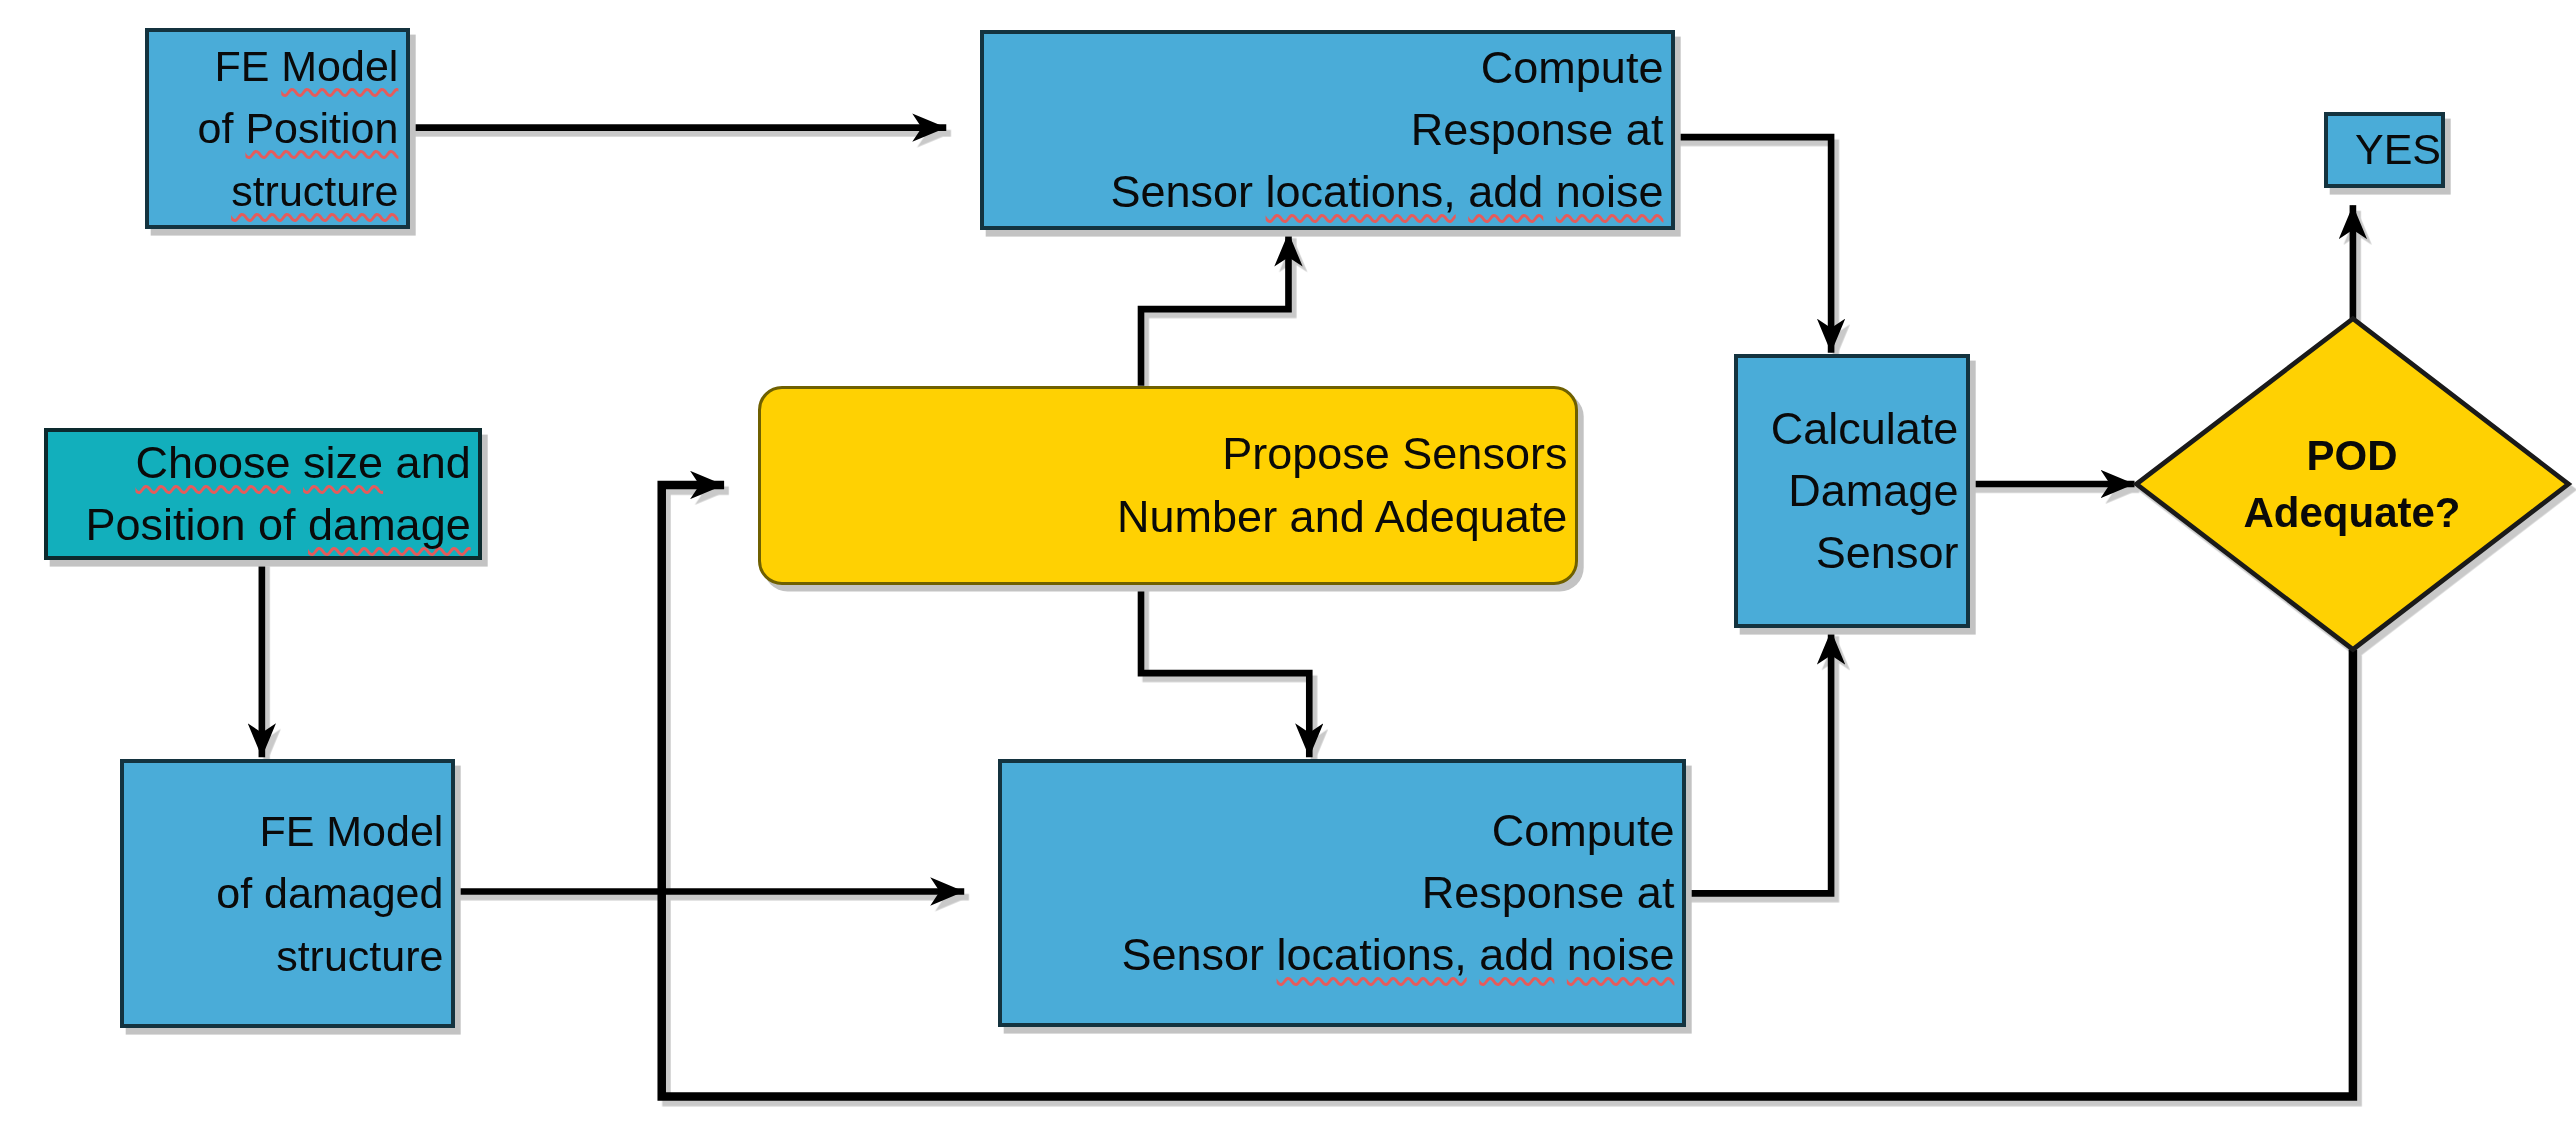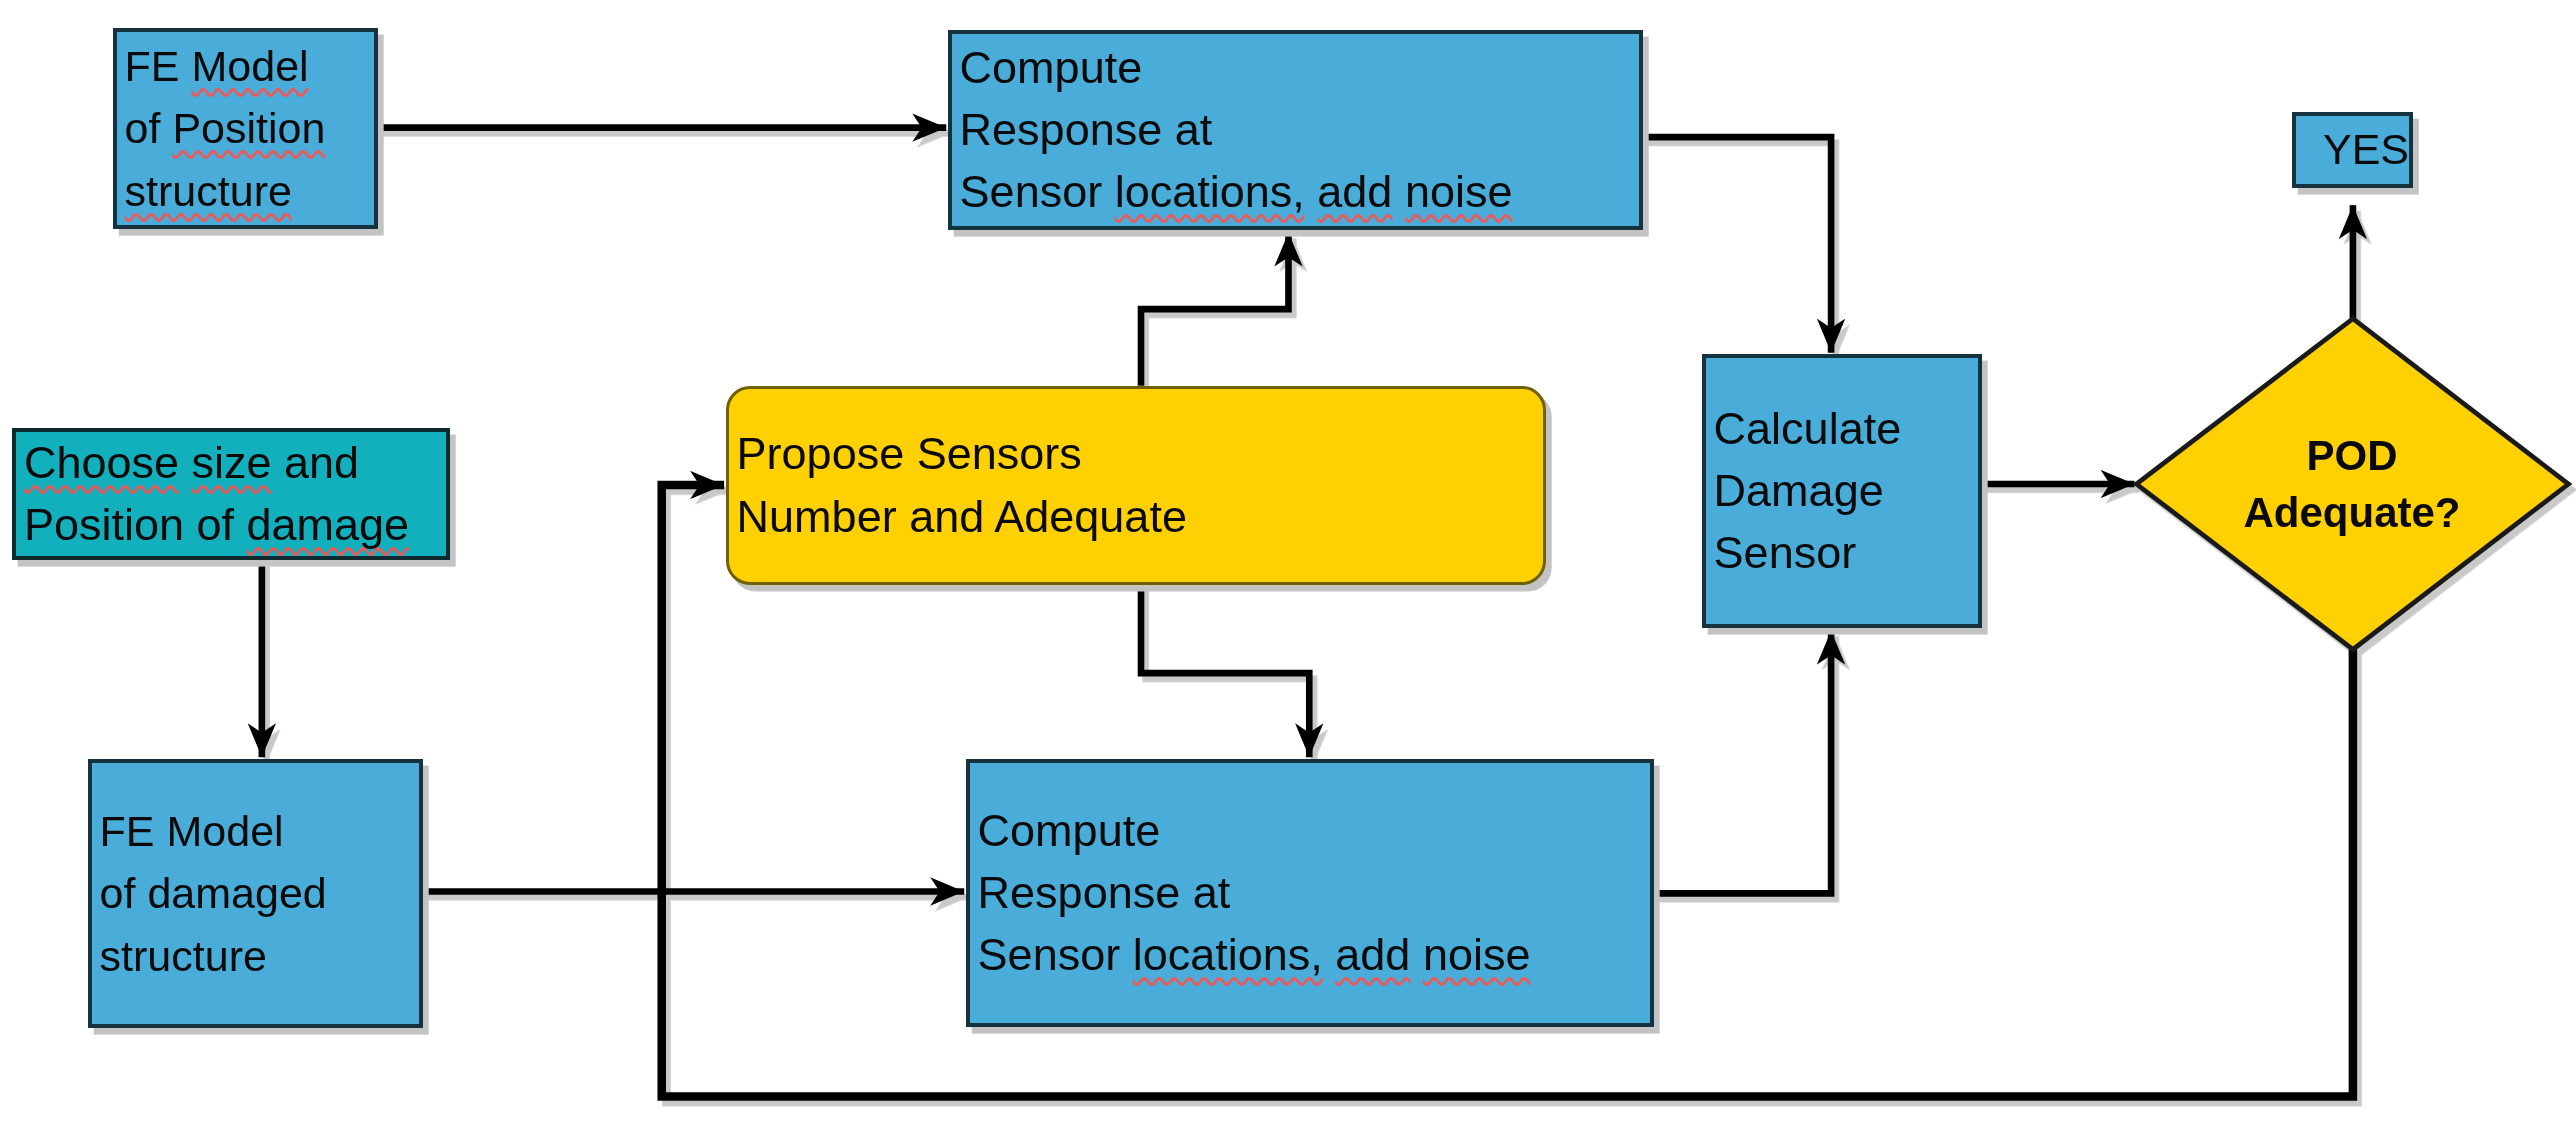--- a/index.html
+++ b/index.html
@@ -4,22 +4,22 @@
 <style>
   html,body{margin:0;padding:0;background:#ffffff;}
   .canvas{
     position:relative;width:2576px;height:1125px;background:#ffffff;
     font-family:"Liberation Sans",sans-serif;color:#0a0a0a;overflow:hidden;
   }
   svg.connectors{position:absolute;left:0;top:0;width:2576px;height:1125px;}
   .wires{filter:drop-shadow(5px 6px 0px #c9c9c9);}
   .node{
     position:absolute;display:flex;align-items:center;justify-content:center;
-    text-align:left;font-size:45px;line-height:1.38;
-    box-shadow:5.7px 6.6px 0 #c3c3c3;box-sizing:border-box;
+    text-align:right;font-size:45px;line-height:1.38;
+    box-shadow:5.7px 6.6px 0 #c3c3c3;box-sizing:border-box;margin-left:32px;
   }
   .node .label{width:100%;padding:0 7.6px;}
   .blue{background:#4aacd8;border:4.7px solid #14333f;}
   .teal{background:#12afbc;border:4.7px solid #0c2a2e;}
   .yellow{background:#ffd102;border:3.8px solid #6f6000;}
   .fe{font-size:43px;line-height:1.45;}
   .yes-node{font-size:43px;}
   .diamond-label{
     position:absolute;left:2136px;top:319px;width:432px;height:331px;
     display:flex;align-items:center;justify-content:center;text-align:center;
@@ -87,21 +87,21 @@
     </div>
   </div>
 
   <div class="node yellow" style="left:726px;top:386px;width:820px;height:199px;border-radius:24px;">
     <div class="label">
       <div class="line"><span>Propose Sensors</span></div>
       <div class="line"><span>Number and Adequate</span></div>
     </div>
   </div>
 
-  <div class="node blue" style="left:1702px;top:354px;width:280px;height:274px;">
+  <div class="node blue" style="left:1702px;top:354px;width:236px;height:274px;">
     <div class="label">
       <div class="line"><span>Calculate</span></div>
       <div class="line"><span>Damage</span></div>
       <div class="line"><span>Sensor</span></div>
     </div>
   </div>
 
   <div class="diamond-label">
     <div class="label">
       <div class="line"><span>POD</span></div>

